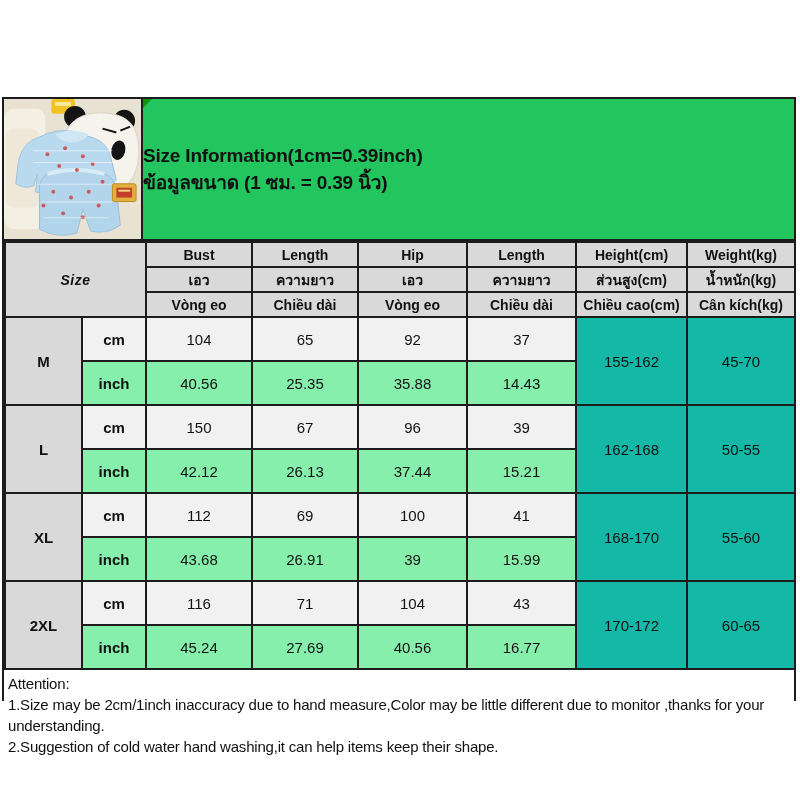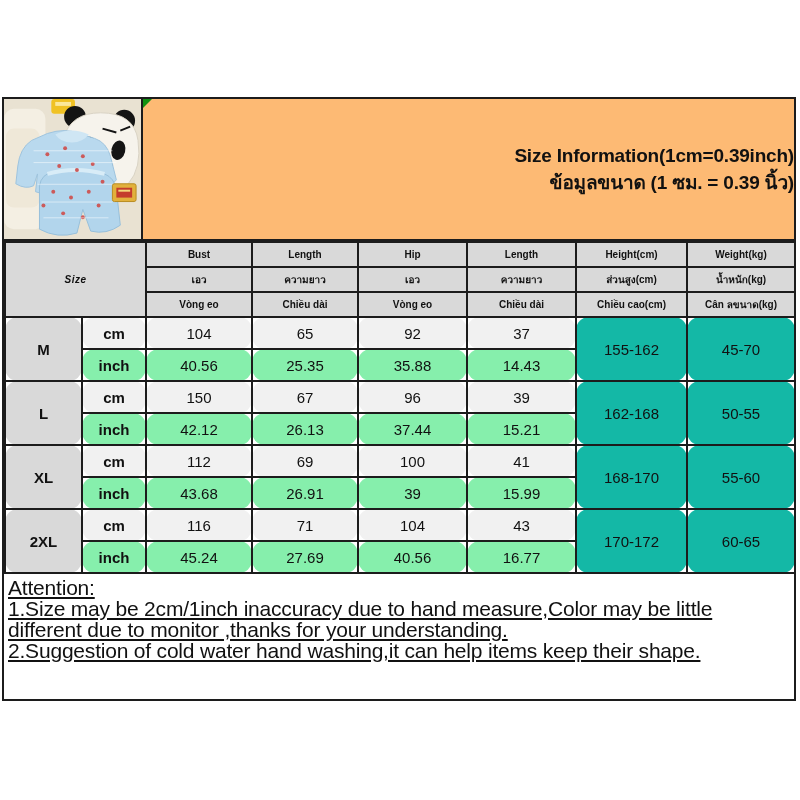--- a/index.html
+++ b/index.html
@@ -7,42 +7,42 @@
   body { font-family:"Liberation Sans","DejaVu Sans",sans-serif; color:#111; }
   .canvas { position:relative; width:800px; height:800px; background:#ffffff; overflow:hidden; }
 
   .content { position:absolute; left:2px; top:97px; width:794px; height:604px;
              border:2px solid #1c1c1c; background:#ffffff; display:flex; flex-direction:column; }
 
   
   .top-row { display:flex; height:142px; flex:0 0 142px; border-bottom:2px solid #1c1c1c; }
   .photo-cell { width:139px; flex:0 0 139px; border-right:2px solid #1c1c1c; position:relative; background:#e9e2d2; }
   .photo-cell svg { display:block; width:100%; height:100%; }
-  .title-cell { flex:1; background:#fdba74; position:relative;
-                display:flex; flex-direction:column; align-items:flex-end; justify-content:center; }
+  .title-cell { flex:1; background:#22c55e; position:relative;
+                display:flex; flex-direction:column; align-items:flex-start; justify-content:center; }
   .title-line { font-weight:bold; font-size:19px; line-height:27px; text-align:center; letter-spacing:-0.2px; }
   .green-tri { position:absolute; top:0; left:0; width:0; height:0;
                border-top:9px solid #119111; border-right:9px solid transparent; }
 
   
   table.size-table { border-collapse:collapse; table-layout:fixed; width:100%; flex:0 0 auto; }
   .size-table th, .size-table td { border:2px solid #1c1c1c; text-align:center; vertical-align:middle;
                                    overflow:hidden; white-space:nowrap; }
-  .size-table thead th { height:25px; font-size:10px; font-weight:bold; background:#d9d9d9; padding:0 1px; }
+  .size-table thead th { height:25px; font-size:14px; font-weight:bold; background:#d9d9d9; padding:0 1px; }
   .size-cell { font-size:32px; font-weight:bold; background:#d9d9d9; letter-spacing:0.5px;font-style:italic; }
-  .size-table tbody td { height:32px; font-size:15px;border-radius:13px; }
+  .size-table tbody td { height:44px; font-size:15px; }
   .row-label { font-weight:bold; font-size:16px; background:#d9d9d9; }
   .unit-lbl { font-weight:bold; }
   .bg-cm { background:#f1f1f1; }
   .bg-inch { background:#86efac; }
   .range { background:#14b8a6; }
 
   
   .attention { flex:1; background:#ffffff; padding:3px 4px 0 4px; }
-  .attention p { font-size:21px; line-height:21px; letter-spacing:-0.2px;text-decoration:underline; }
+  .attention p { font-size:15px; line-height:21px; letter-spacing:-0.2px; }
 </style>
 </head>
 <body>
 
 <div class="canvas">
   <div class="content">
 
     <div class="top-row">
       <div class="photo-cell">
         <svg viewBox="0 0 139 142" preserveAspectRatio="none">
@@ -141,21 +141,21 @@
             <th>ความยาว</th>
             <th>ส่วนสูง(cm)</th>
             <th>น้ำหนัก(kg)</th>
           </tr>
         <tr id="hdr-row-vi">
             <th>Vòng eo</th>
             <th>Chiều dài</th>
             <th>Vòng eo</th>
             <th>Chiều dài</th>
             <th>Chiều cao(cm)</th>
-            <th>Cân ลขนาด(kg)</th>
+            <th>Cân kích(kg)</th>
           </tr>
       </thead>
       <tbody id="size-tbody">
           <tr>
             <td rowspan="2" class="row-label">M</td>
             <td class="unit-lbl bg-cm">cm</td>
             <td class="bg-cm">104</td>
             <td class="bg-cm">65</td>
             <td class="bg-cm">92</td>
             <td class="bg-cm">37</td>

